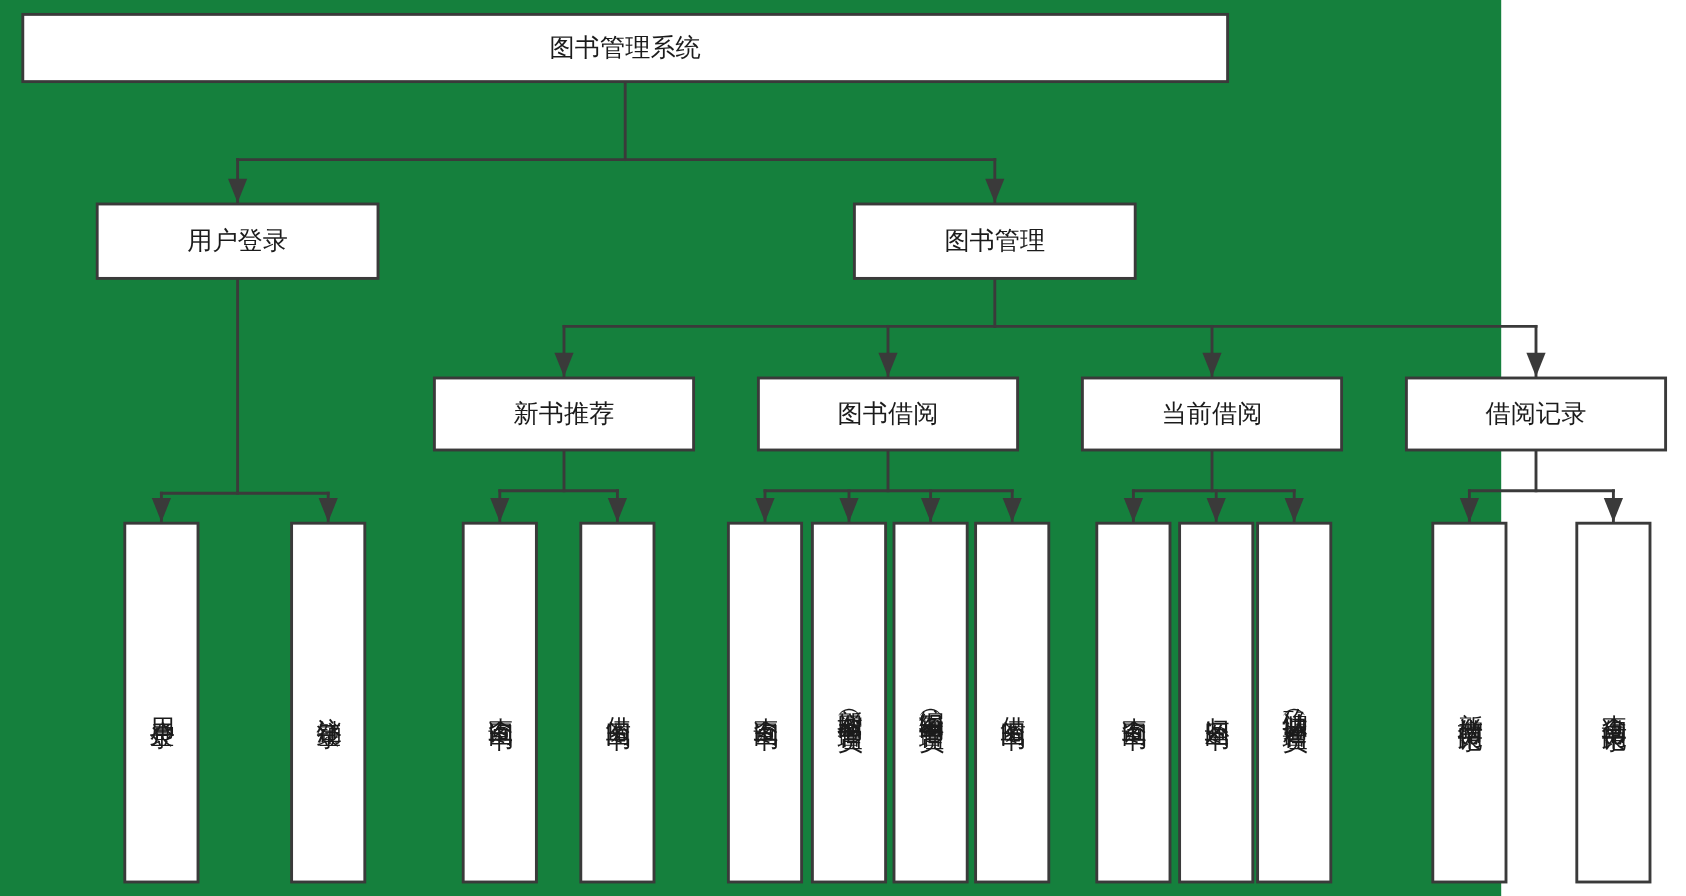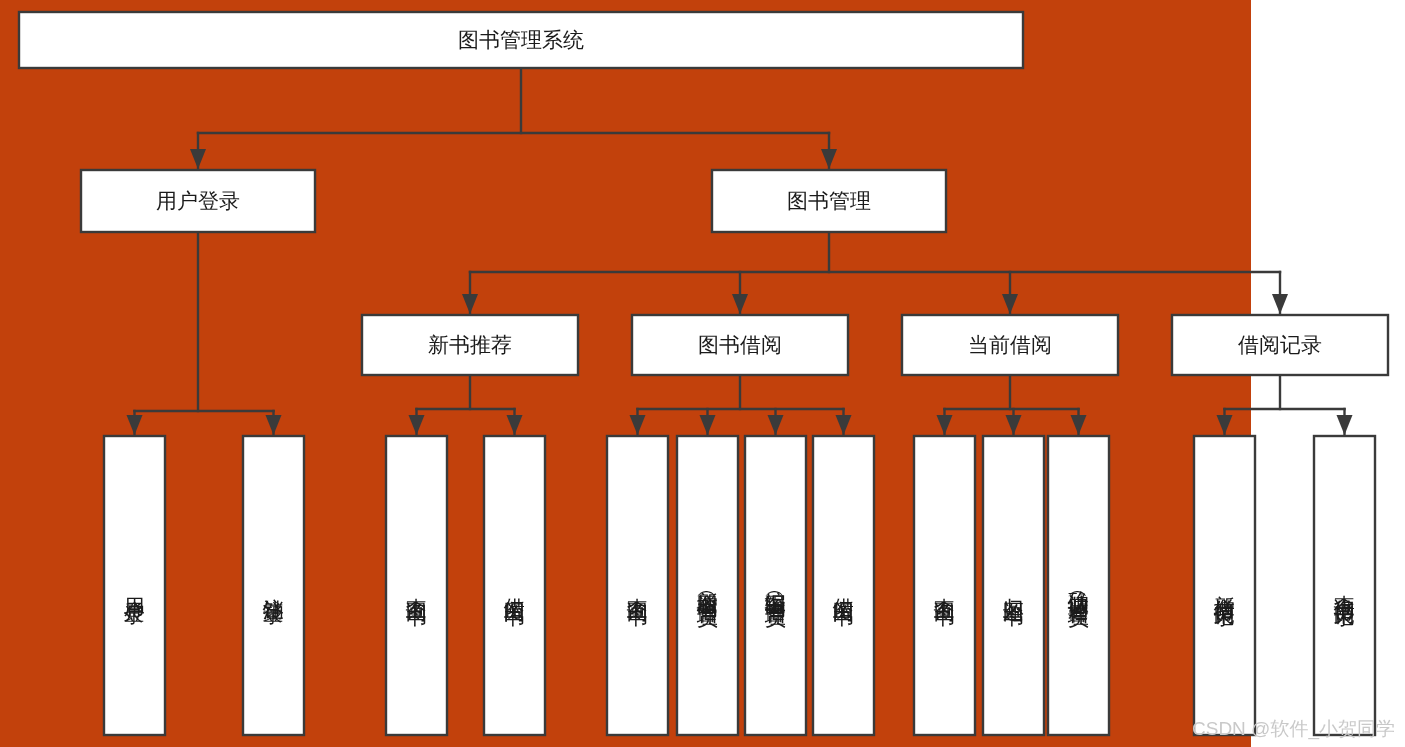--- a/index.html
+++ b/index.html
@@ -10,21 +10,21 @@
   body {
     width: 1405px;
     height: 747px;
     font-family: "Liberation Sans", "DejaVu Sans", sans-serif;
     overflow: hidden;
   }
   #diagram-root {
     position: relative;
     width: 1251px;
     height: 747px;
-    background: #c2410c;
+    background: #15803d;
   }
   svg.diagram-canvas {
     position: absolute;
     left: 0;
     top: 0;
     width: 1405px;
     height: 747px;
   }
   .node-box {
     fill: #ffffff;
@@ -174,15 +174,14 @@
       <div class="node-label-v" style="left: 677px; top: 436px; width: 61px; height: 299px;">新增图书（管理员）</div>
       <div class="node-label-v" style="left: 745px; top: 436px; width: 61px; height: 299px;">编辑图书（管理员）</div>
       <div class="node-label-v" style="left: 813px; top: 436px; width: 61px; height: 299px;">借阅图书</div>
       <div class="node-label-v" style="left: 914px; top: 436px; width: 61px; height: 299px;">查询图书</div>
       <div class="node-label-v" style="left: 983px; top: 436px; width: 61px; height: 299px;">归还图书</div>
       <div class="node-label-v" style="left: 1048px; top: 436px; width: 61px; height: 299px;">确认归还（管理员）</div>
       <div class="node-label-v" style="left: 1194px; top: 436px; width: 61px; height: 299px;">新增借阅记录</div>
       <div class="node-label-v" style="left: 1314px; top: 436px; width: 61px; height: 299px;">查询借阅记录</div>
     </div>
 
-  <div class="watermark" style="left: 1192px; top: 716px;">CSDN @软件_小贺同学</div>
 
 </div>
 
 </body></html>

